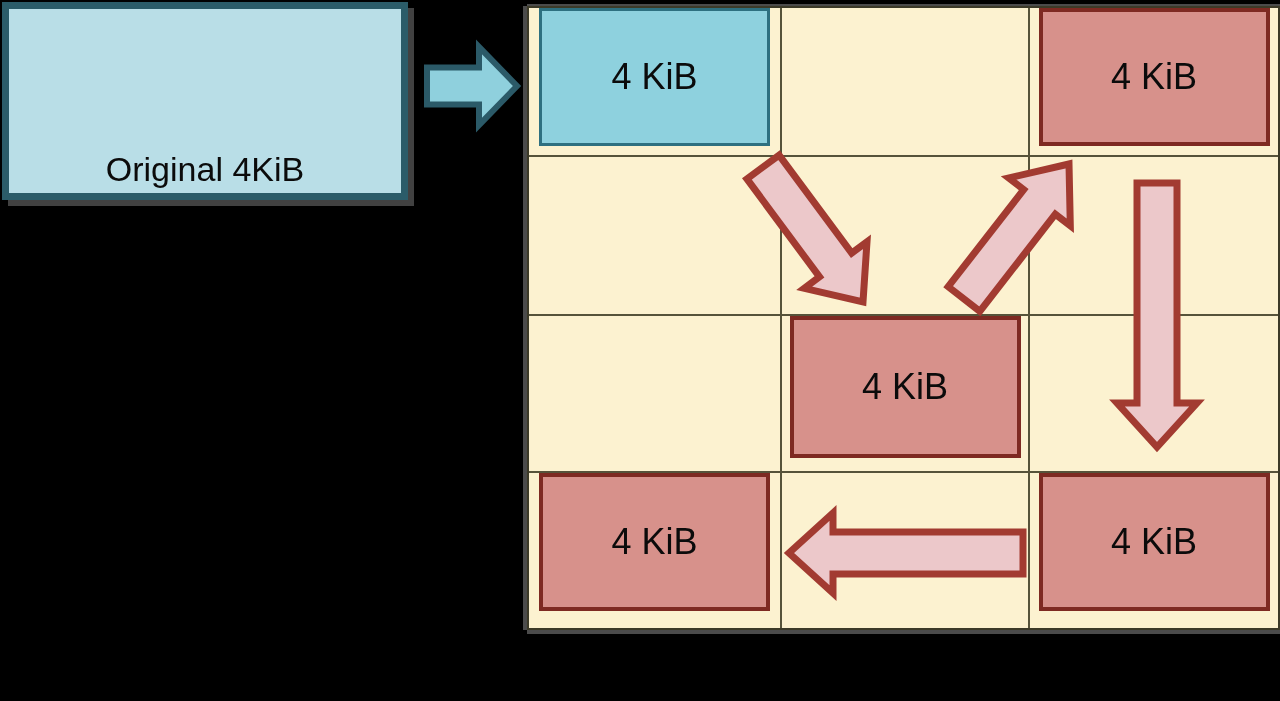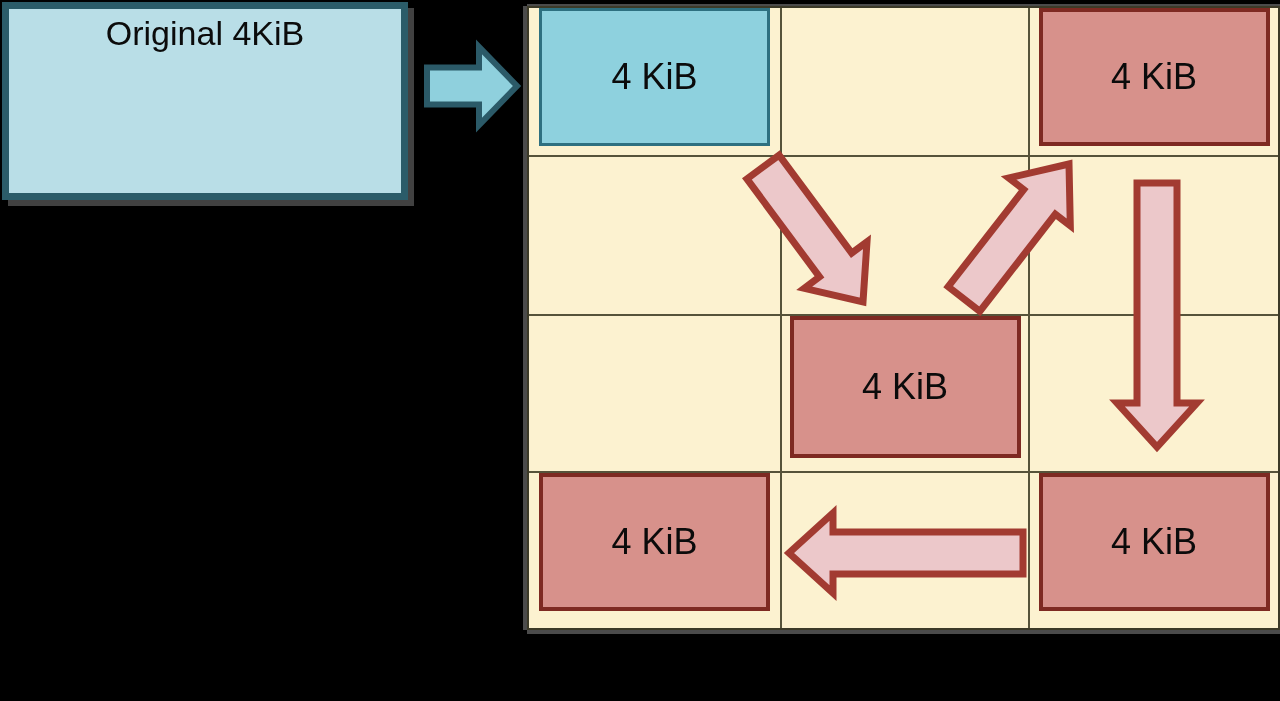--- a/index.html
+++ b/index.html
@@ -12,21 +12,21 @@
   }
   .canvas{position:absolute;left:0;top:0;width:1280px;height:701px;}
 
   
   .host-box{
     position:absolute;left:2px;top:2px;
     width:392px;height:184px;
     background:var(--host-fill);
     border:7px solid var(--host-border);
     box-shadow:6px 6px 0 0 #414141;
-    display:flex;align-items:flex-start;justify-content:center;
+    display:flex;align-items:flex-end;justify-content:center;
     text-align:center;
   }
   .host-text{
     font-size:34px;line-height:48px;color:#0b0b0b;
   }
 
   
   .grid{
     position:absolute;left:527px;top:6px;
     width:753px;height:624px;

